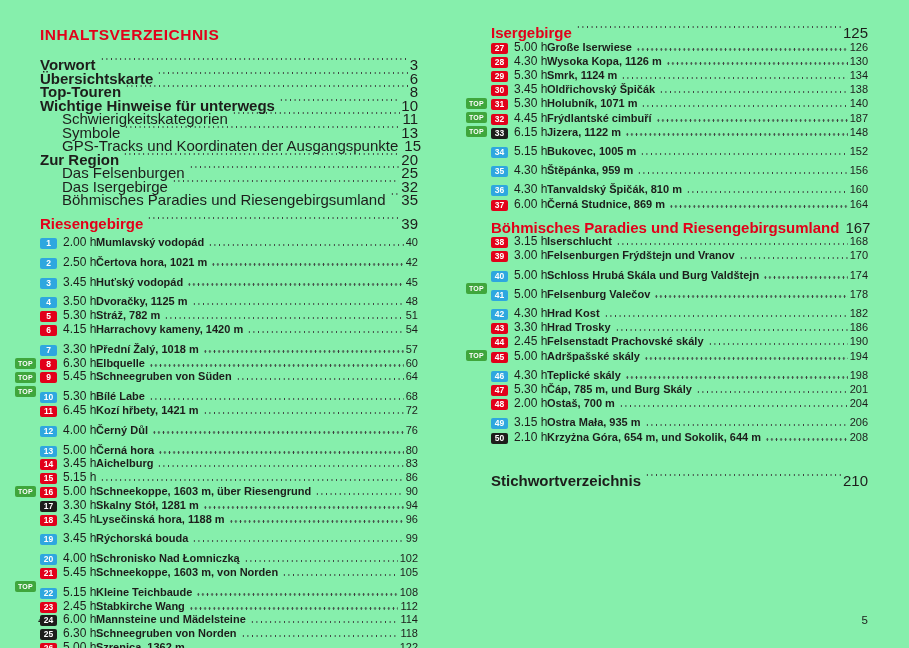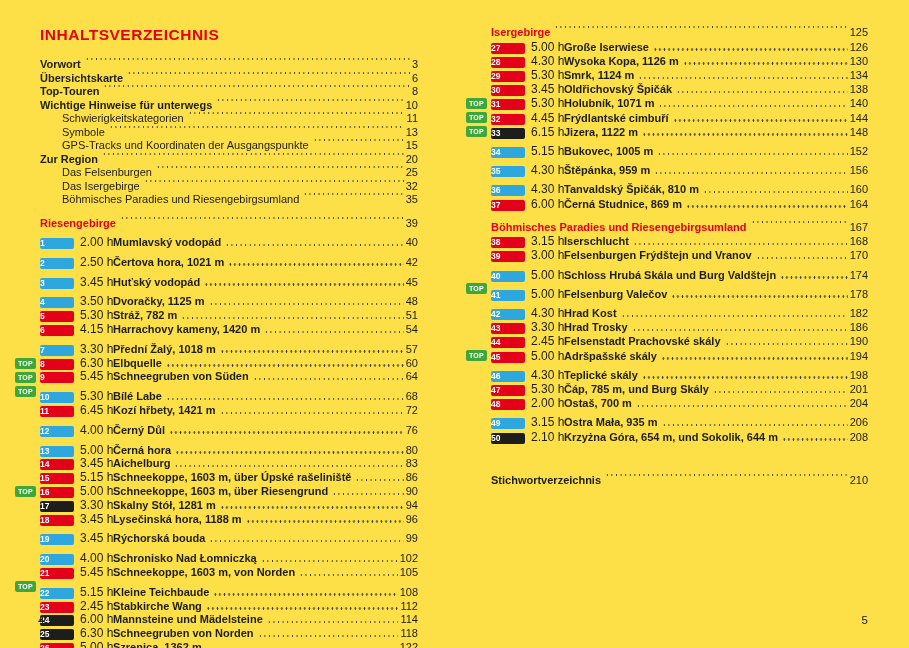--- a/index.html
+++ b/index.html
@@ -2,34 +2,34 @@
 <html style="--accent: #e2001a; --text: #1d1d1b; --dots: #3c3c3c; --badge-easy: #2ea7df; --badge-medium: #e2001a; --badge-hard: #1d1d1b; --top-green: #3fa63c;"><head>
 <meta charset="utf-8">
 <style>
   html,body{margin:0;padding:0;}
   body{
     width:909px;height:648px;background:#ffffff;
     font-family:"Liberation Sans", sans-serif;
     color:var(--text,#1d1d1b);
     -webkit-font-smoothing:antialiased;
   }
-  .sheet{position:relative;width:909px;height:648px;background:#fde047;overflow:hidden;}
+  .sheet{position:relative;width:909px;height:648px;background:#86efac;overflow:hidden;}
   .page{position:absolute;top:26px;height:606px;}
   .page-left{left:40px;width:378px;}
   .page-right{left:491px;width:377px;}
 
   .title{
     margin:0 0 14px 0;
     font-size:15.5px;font-weight:bold;letter-spacing:.5px;
     color:var(--accent,#e2001a);
   }
 
   .toc-row{
     display:flex;align-items:flex-start;
-    line-height:13.5px;font-size:11px;
+    line-height:13.5px;font-size:15px;
     position:relative;white-space:nowrap;
   }
   .toc-row.main .label{font-weight:bold;}
   .toc-row.sub{padding-left:22px;}
   .toc-row.section{margin-top:10px;}
   .toc-row.section .label{color:var(--accent,#e2001a);font-weight:bold;}
   .toc-row.index{margin-top:30px;}
   .toc-row.index .label{font-weight:bold;}
   #right-sections .toc-row.section:first-child{margin-top:0;}
 
@@ -40,22 +40,22 @@
   }
   .pg{flex:none;}
 
   .tour-row{
     display:flex;align-items:baseline;
     line-height:13.8px;font-size:11px;position:relative;white-space:nowrap;
   }
   #right-sections .tour-row{line-height:14.2px;}
 
   .badge{
-    flex:none;display:inline-block;width:34px;height:11px;line-height:11.5px;
-    border-radius:2px;color:#fff;font-weight:bold;font-size:8.5px;text-align:left;
+    flex:none;display:inline-block;width:17px;height:11px;line-height:11.5px;
+    border-radius:2px;color:#fff;font-weight:bold;font-size:8.5px;text-align:center;
   }
   .badge.lvl-easy{background:var(--badge-easy,#2ea7df);margin-top:8px;}
   .badge.lvl-medium{background:var(--badge-medium,#e2001a);}
   .badge.lvl-hard{background:var(--badge-hard,#1d1d1b);}
 
   .top-mark{
     position:absolute;left:-25px;top:1.5px;width:21px;height:11px;line-height:11.5px;
     border-radius:2px;background:var(--top-green,#3fa63c);color:#fff;
     font-size:7px;font-weight:bold;text-align:center;letter-spacing:.3px;
   }
@@ -246,21 +246,20 @@
     <span class="badge lvl-medium">14</span>
     <span class="time">3.45 h</span>
     <span class="tname">Aichelburg</span>
     <span class="dots"></span>
     <span class="pg">83</span>
   </div>
         <div class="tour-row">
 
     <span class="badge lvl-medium">15</span>
     <span class="time">5.15 h</span>
-    <span class="tname">Schneekoppe, 1603 m, über Úpské rašeliniště</span>
     <span class="dots"></span>
     <span class="pg">86</span>
   </div>
         <div class="tour-row">
     <span class="top-mark">TOP</span>
     <span class="badge lvl-medium">16</span>
     <span class="time">5.00 h</span>
     <span class="tname">Schneekoppe, 1603 m, über Riesengrund</span>
     <span class="dots"></span>
     <span class="pg">90</span>
@@ -395,21 +394,21 @@
     <span class="tname">Holubník, 1071 m</span>
     <span class="dots"></span>
     <span class="pg">140</span>
   </div>
         <div class="tour-row">
     <span class="top-mark">TOP</span>
     <span class="badge lvl-medium">32</span>
     <span class="time">4.45 h</span>
     <span class="tname">Frýdlantské cimbuří</span>
     <span class="dots"></span>
-    <span class="pg">144</span>
+    <span class="pg">187</span>
   </div>
         <div class="tour-row">
     <span class="top-mark">TOP</span>
     <span class="badge lvl-hard">33</span>
     <span class="time">6.15 h</span>
     <span class="tname">Jizera, 1122 m</span>
     <span class="dots"></span>
     <span class="pg">148</span>
   </div>
         <div class="tour-row">

